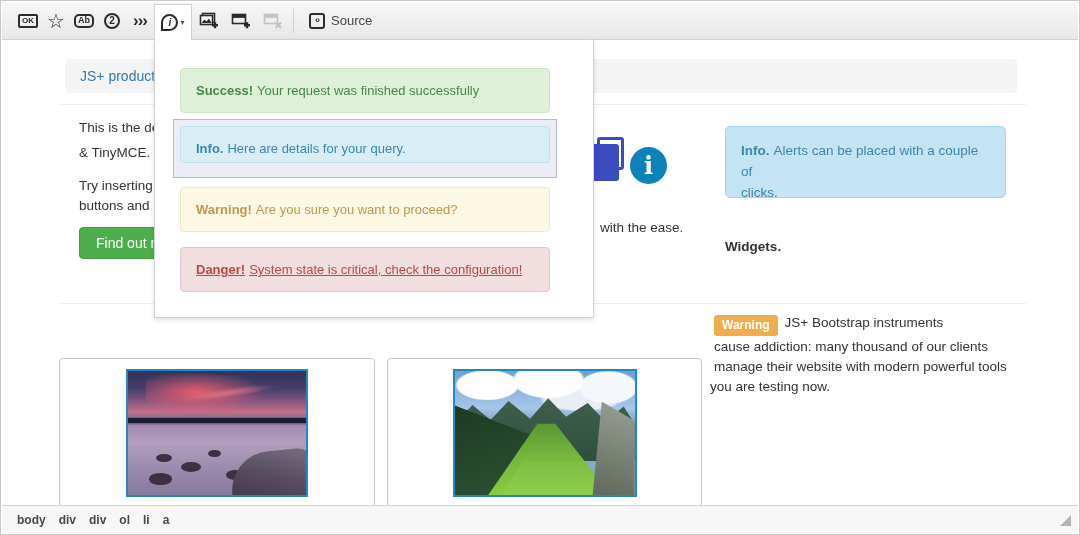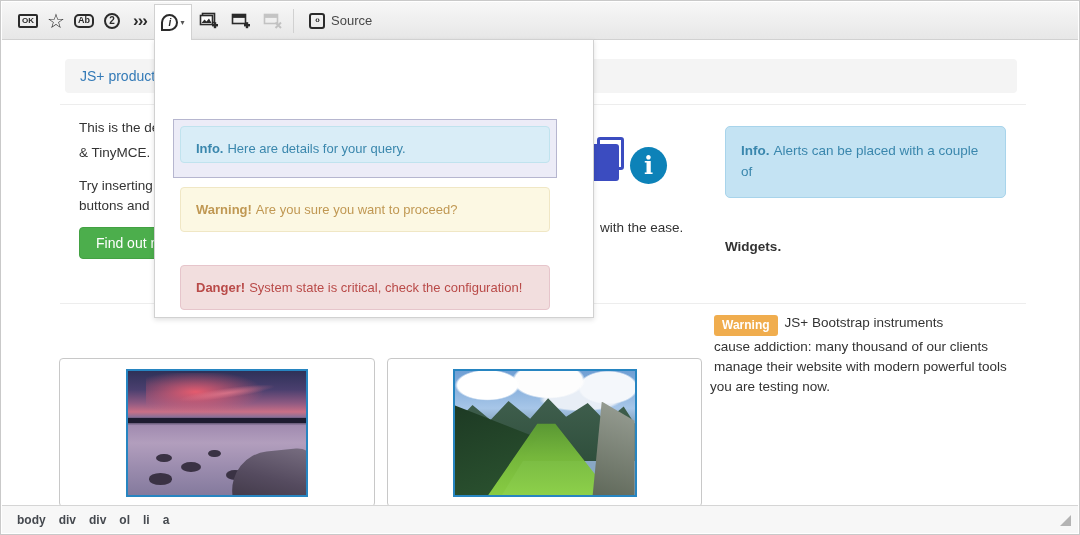--- a/index.html
+++ b/index.html
@@ -140,21 +140,21 @@
     position:absolute; left:153px; top:38px; width:440px; height:279px;
     background:#fff; border:1px solid #d1d1d1; box-shadow:0 2px 5px rgba(0,0,0,.12); z-index:50;
   }
   .bs-alert {
     position:absolute; left:25px; width:370px; height:45px; border-radius:4px;
     font-size:13px; padding:14px 15px; white-space:nowrap; overflow:hidden; line-height:16px;
   }
   .bs-alert b { margin-right:4px; }
   .a-success { top:28px;  background:#dff0d8; border:1px solid #d0e6c0; color:#468847; }
   .a-warning { top:147px; background:#fcf8e3; border:1px solid #f0e7c5; color:#c09853; }
-  .a-danger  { top:225px; background:#f2dede; border:1px solid #e6c5cb; color:#b94a48; }
+  .a-danger  { top:207px; background:#f2dede; border:1px solid #e6c5cb; color:#b94a48;text-decoration:underline; }
   .sel-outline {
     position:absolute; left:18px; top:79px; width:384px; height:59px;
     background:#ececf7; border:1px solid #b6b6cf;
   }
   .a-info {
     position:absolute; left:6px; top:6px; width:370px; height:37px; border-radius:4px;
     background:#d9edf7; border:1px solid #c0e3ee; color:#3a87ad;
     font-size:13px; padding:14px 15px; white-space:nowrap; overflow:hidden; line-height:16px;
   }
   .a-info b { margin-right:4px; }
@@ -257,20 +257,21 @@
     </div>
 
     <div class="sq-back" style="top:97px"></div>
     <div class="sq-front" style="top:104px"></div>
     <div class="info-circle" style="top:107px">
       <span>i</span>
     </div>
 
     <div class="alert-right" style="top:86px">
       <b>Info.</b><span>Alerts can be placed with a couple of</span>
+      <span style="display:block">clicks.</span>
     </div>
     <div class="txt" style="left:723px; top:199px;font-weight:bold;">Widgets.</div>
 
     <div class="txt" style="left:712px; top:275px;">
       <span class="warn-badge">Warning</span><span>JS+ Bootstrap instruments</span>
     </div>
     <div class="txt" style="left:712px; top:299px;">cause addiction: many thousand of our clients</div>
     <div class="txt" style="left:712px; top:319px;">manage their website with modern powerful tools</div>
     <div class="txt" style="left:708px; top:339px;text-align:right;">you are testing now.</div>
 
@@ -296,20 +297,23 @@
             <div class="far"></div>
           <div class="shadeL"></div>
             <div class="valley"></div>
             <div class="cliffR"></div>
         </div>
       </div>
     </div>
   </div>
 
   <div class="drop-panel">
+    <div class="bs-alert a-success">
+      <b>Success!</b><span>Your request was finished successfully</span>
+    </div>
     <div class="sel-outline">
       <div class="a-info">
         <b>Info.</b><span>Here are details for your query.</span>
       </div>
     </div>
     <div class="bs-alert a-warning">
       <b>Warning!</b><span>Are you sure you want to proceed?</span>
     </div>
     <div class="bs-alert a-danger">
       <b>Danger!</b><span>System state is critical, check the configuration!</span>

